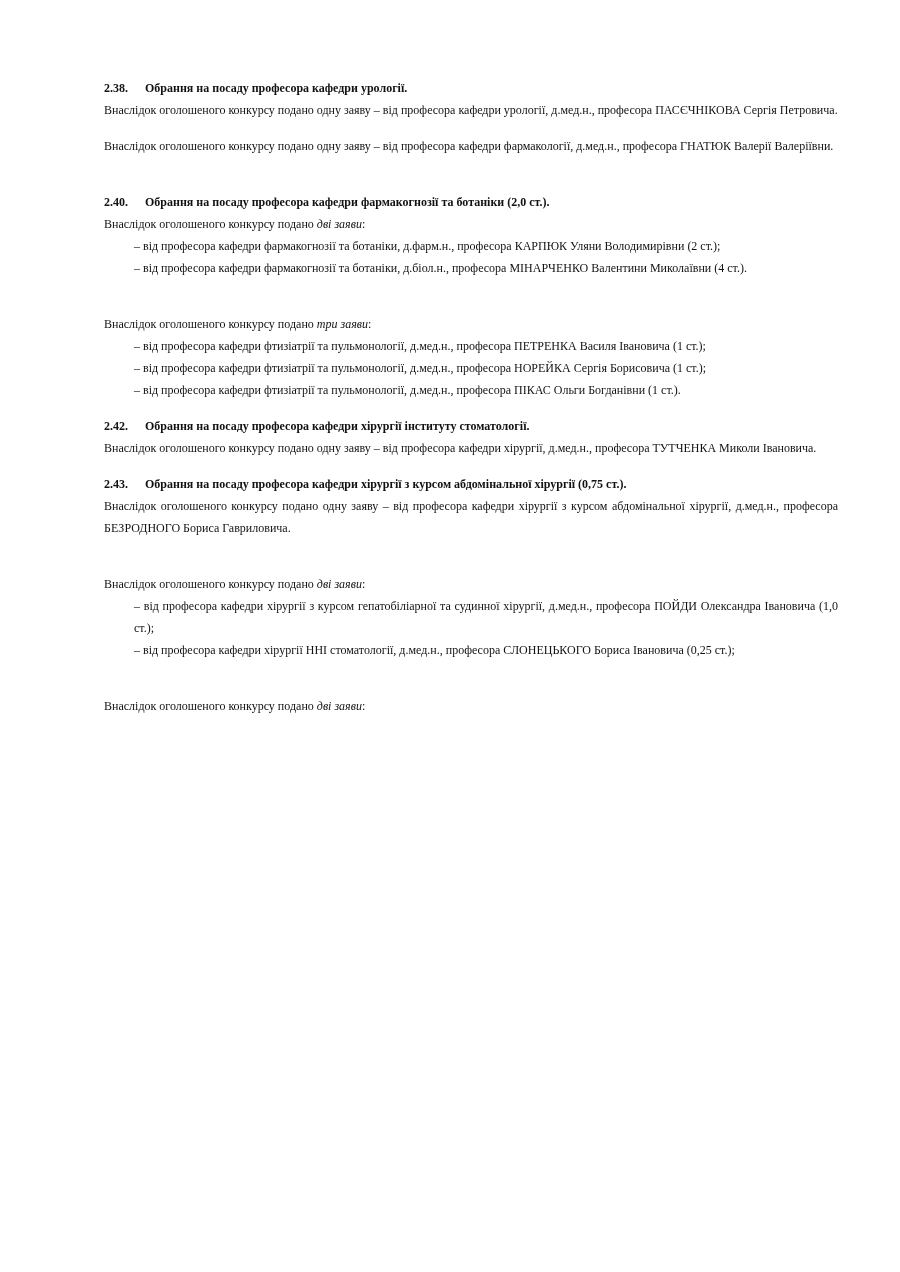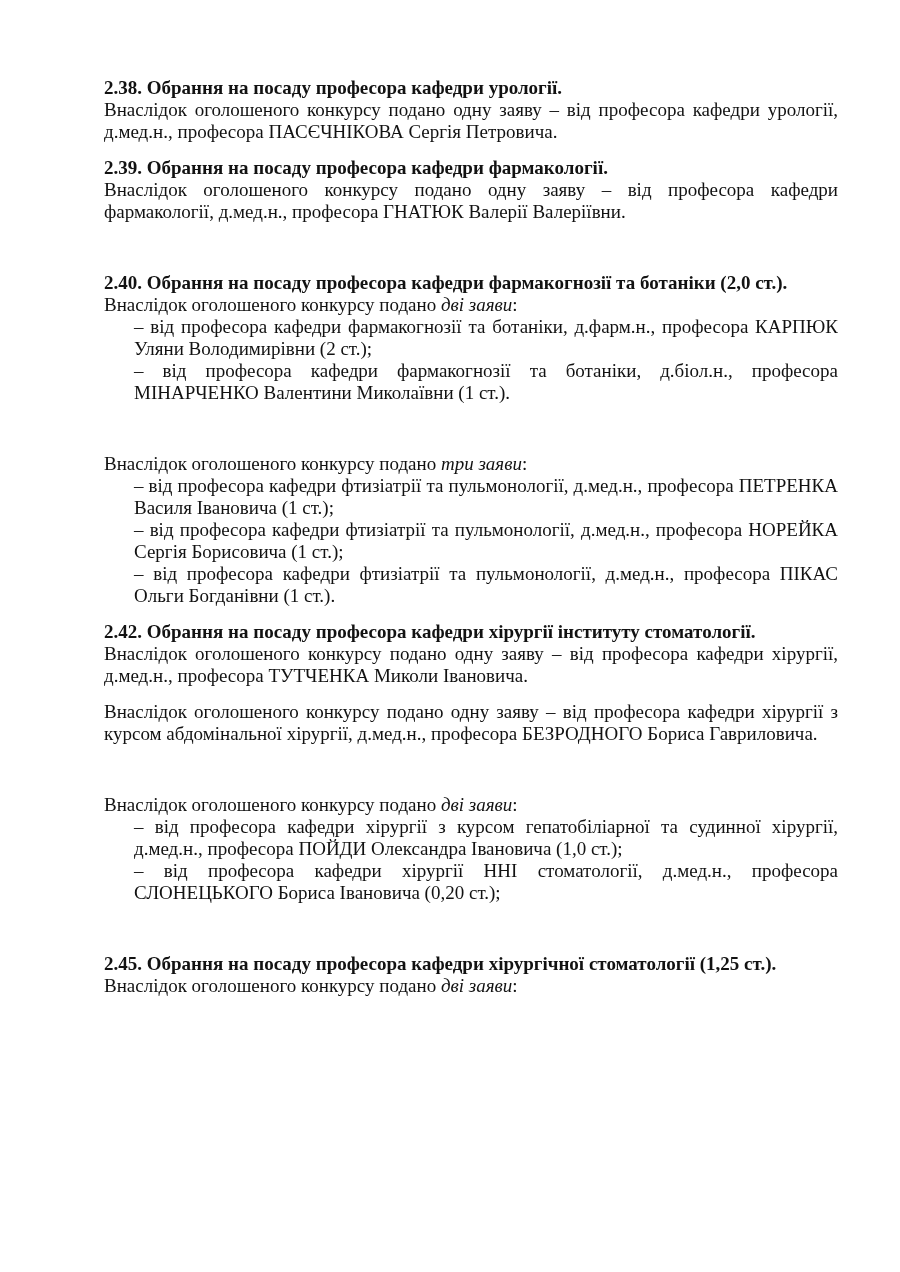--- a/index.html
+++ b/index.html
@@ -20,85 +20,84 @@
     box-sizing: border-box;
     width: 900px;
     height: 1272px;
     padding: 77px 62px 40px 104px;
     background: #ffffff;
   }
   p, h3 {
     margin: 0;
     padding: 0;
     text-align: justify;
-    font-size: 19px;
+    font-size: 12px;
     line-height: 22px;
   }
   .sec-heading {
     font-weight: 700;
     padding-left: 56px;
     text-indent: -56px;
   }
   .sec-num {
     display: inline-block;
     width: 38px;
     text-indent: 0;
     font-weight: 700;
   }
   .sec-intro em {
     font-style: italic;
   }
   .app {
     padding-left: 30px;
   }
   .gap-small { margin-top: 14px; }
-  .gap-large { margin-top: 49px; font-family: Liberation Serif, serif; }
+  .gap-large { margin-top: 34px; font-family: Liberation Serif, serif; }
 </style>
 </head>
 <body>
 
 <div class="page">
 
   <section>
     <h3 class="sec-heading"><span class="sec-num">2.38.</span> <span class="sec-title">Обрання на посаду професора кафедри урології.</span></h3>
     <p class="sec-intro"><span>Внаслідок оголошеного конкурсу подано одну заяву – від професора кафедри урології, д.мед.н., професора ПАСЄЧНІКОВА Сергія Петровича.</span><em></em><span></span></p>
   </section>
 
   <section class="gap-small">
-    <h3 class="sec-heading"><span class="sec-num">2.39.</span> <span class="sec-title">Обрання на посаду професора кафедри фармакології.</span></h3>
     <p class="sec-intro"><span>Внаслідок оголошеного конкурсу подано одну заяву – від професора кафедри фармакології, д.мед.н., професора ГНАТЮК Валерії Валеріївни.</span><em></em><span></span></p>
   </section>
 
   <section class="gap-large">
     <h3 class="sec-heading"><span class="sec-num">2.40.</span> <span class="sec-title">Обрання на посаду професора кафедри фармакогнозії та ботаніки (2,0 ст.).</span></h3>
     <p class="sec-intro"><span>Внаслідок оголошеного конкурсу подано </span><em>дві заяви</em><span>:</span></p>
     <p class="app">– від професора кафедри фармакогнозії та ботаніки, д.фарм.н., професора КАРПЮК Уляни Володимирівни (2 ст.);</p>
-    <p class="app">– від професора кафедри фармакогнозії та ботаніки, д.біол.н., професора МІНАРЧЕНКО Валентини Миколаївни (1 ст.).</p>
+    <p class="app">– від професора кафедри фармакогнозії та ботаніки, д.біол.н., професора МІНАРЧЕНКО Валентини Миколаївни (4 ст.).</p>
   </section>
 
   <section class="gap-large">
     <p class="sec-intro"><span>Внаслідок оголошеного конкурсу подано </span><em>три заяви</em><span>:</span></p>
     <p class="app">– від професора кафедри фтизіатрії та пульмонології, д.мед.н., професора ПЕТРЕНКА Василя Івановича (1 ст.);</p>
     <p class="app">– від професора кафедри фтизіатрії та пульмонології, д.мед.н., професора НОРЕЙКА Сергія Борисовича (1 ст.);</p>
     <p class="app">– від професора кафедри фтизіатрії та пульмонології, д.мед.н., професора ПІКАС Ольги Богданівни (1 ст.).</p>
   </section>
 
   <section class="gap-small">
     <h3 class="sec-heading"><span class="sec-num">2.42.</span> <span class="sec-title">Обрання на посаду професора кафедри хірургії інституту стоматології.</span></h3>
     <p class="sec-intro"><span>Внаслідок оголошеного конкурсу подано одну заяву – від професора кафедри хірургії, д.мед.н., професора ТУТЧЕНКА Миколи Івановича.</span><em></em><span></span></p>
   </section>
 
   <section class="gap-small">
+    <h3 class="sec-heading"><span class="sec-num">2.43.</span> <span class="sec-title">Обрання на посаду професора кафедри хірургії з курсом абдомінальної хірургії (0,75 ст.).</span></h3>
     <p class="sec-intro"><span>Внаслідок оголошеного конкурсу подано одну заяву – від професора кафедри хірургії з курсом абдомінальної хірургії, д.мед.н., професора БЕЗРОДНОГО Бориса Гавриловича.</span><em></em><span></span></p>
   </section>
 
   <section class="gap-large">
     <p class="sec-intro"><span>Внаслідок оголошеного конкурсу подано </span><em>дві заяви</em><span>:</span></p>
     <p class="app">– від професора кафедри хірургії з курсом гепатобіліарної та судинної хірургії, д.мед.н., професора ПОЙДИ Олександра Івановича (1,0 ст.);</p>
-    <p class="app">– від професора кафедри хірургії ННІ стоматології, д.мед.н., професора СЛОНЕЦЬКОГО Бориса Івановича (0,20 ст.);</p>
+    <p class="app">– від професора кафедри хірургії ННІ стоматології, д.мед.н., професора СЛОНЕЦЬКОГО Бориса Івановича (0,25 ст.);</p>
   </section>
 
   <section class="gap-large">
-    <h3 class="sec-heading"><span class="sec-num">2.45.</span> <span class="sec-title">Обрання на посаду професора кафедри хірургічної стоматології (1,25 ст.).</span></h3>
     <p class="sec-intro"><span>Внаслідок оголошеного конкурсу подано </span><em>дві заяви</em><span>:</span></p>
   </section>
 
 </div>
 
 </body></html>

